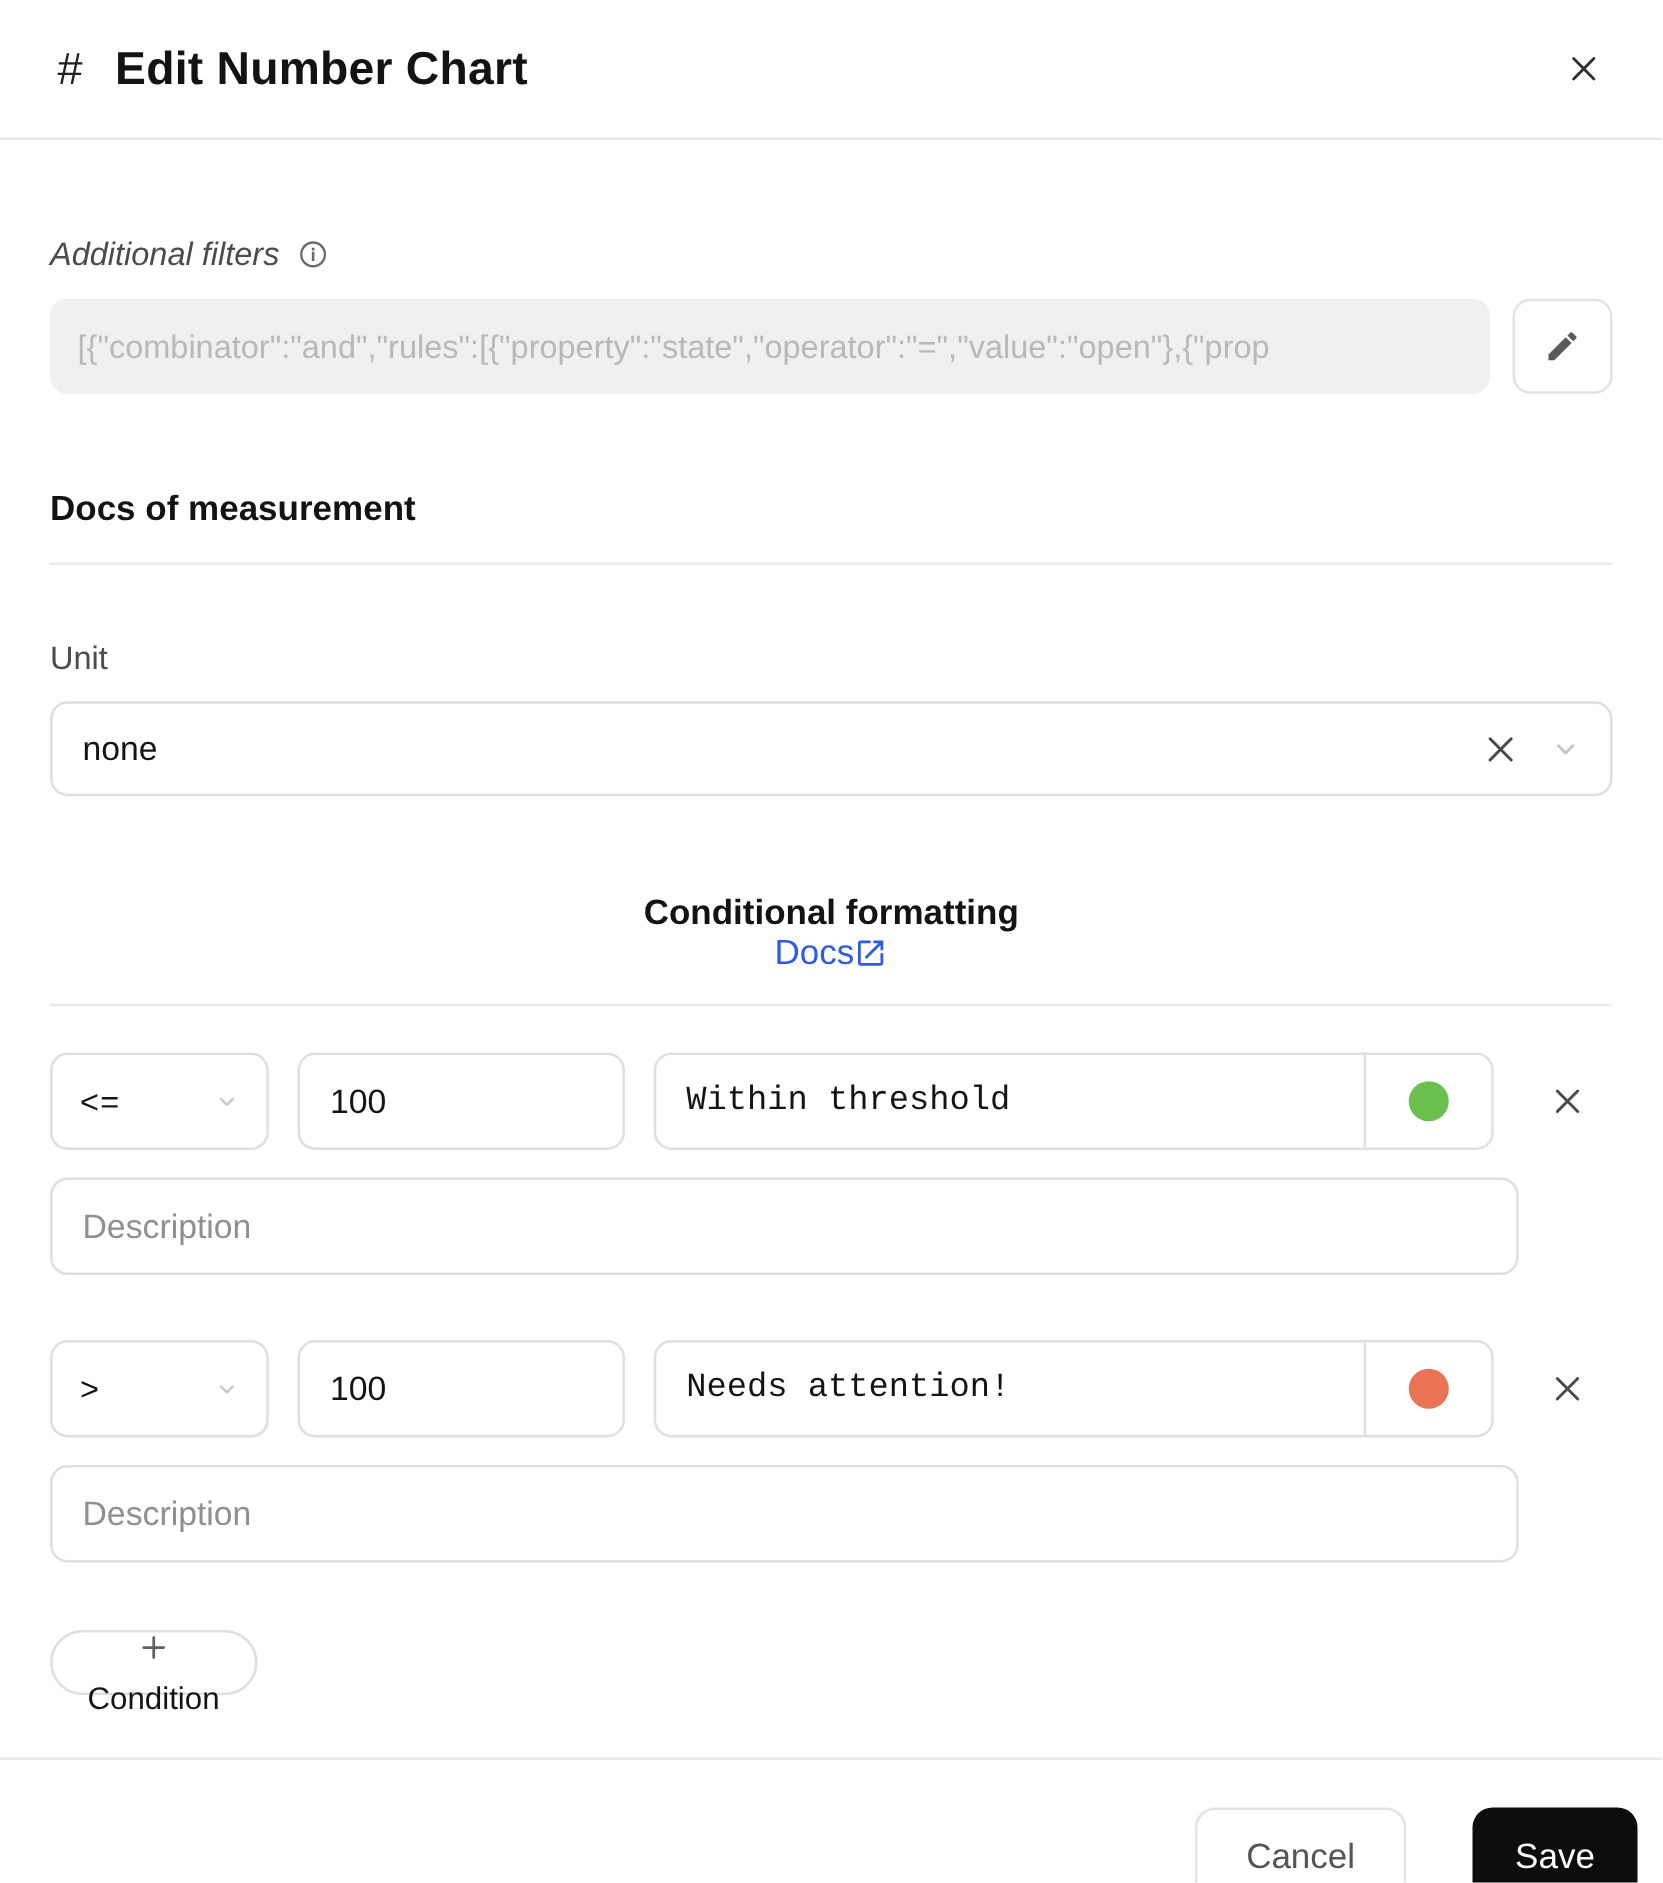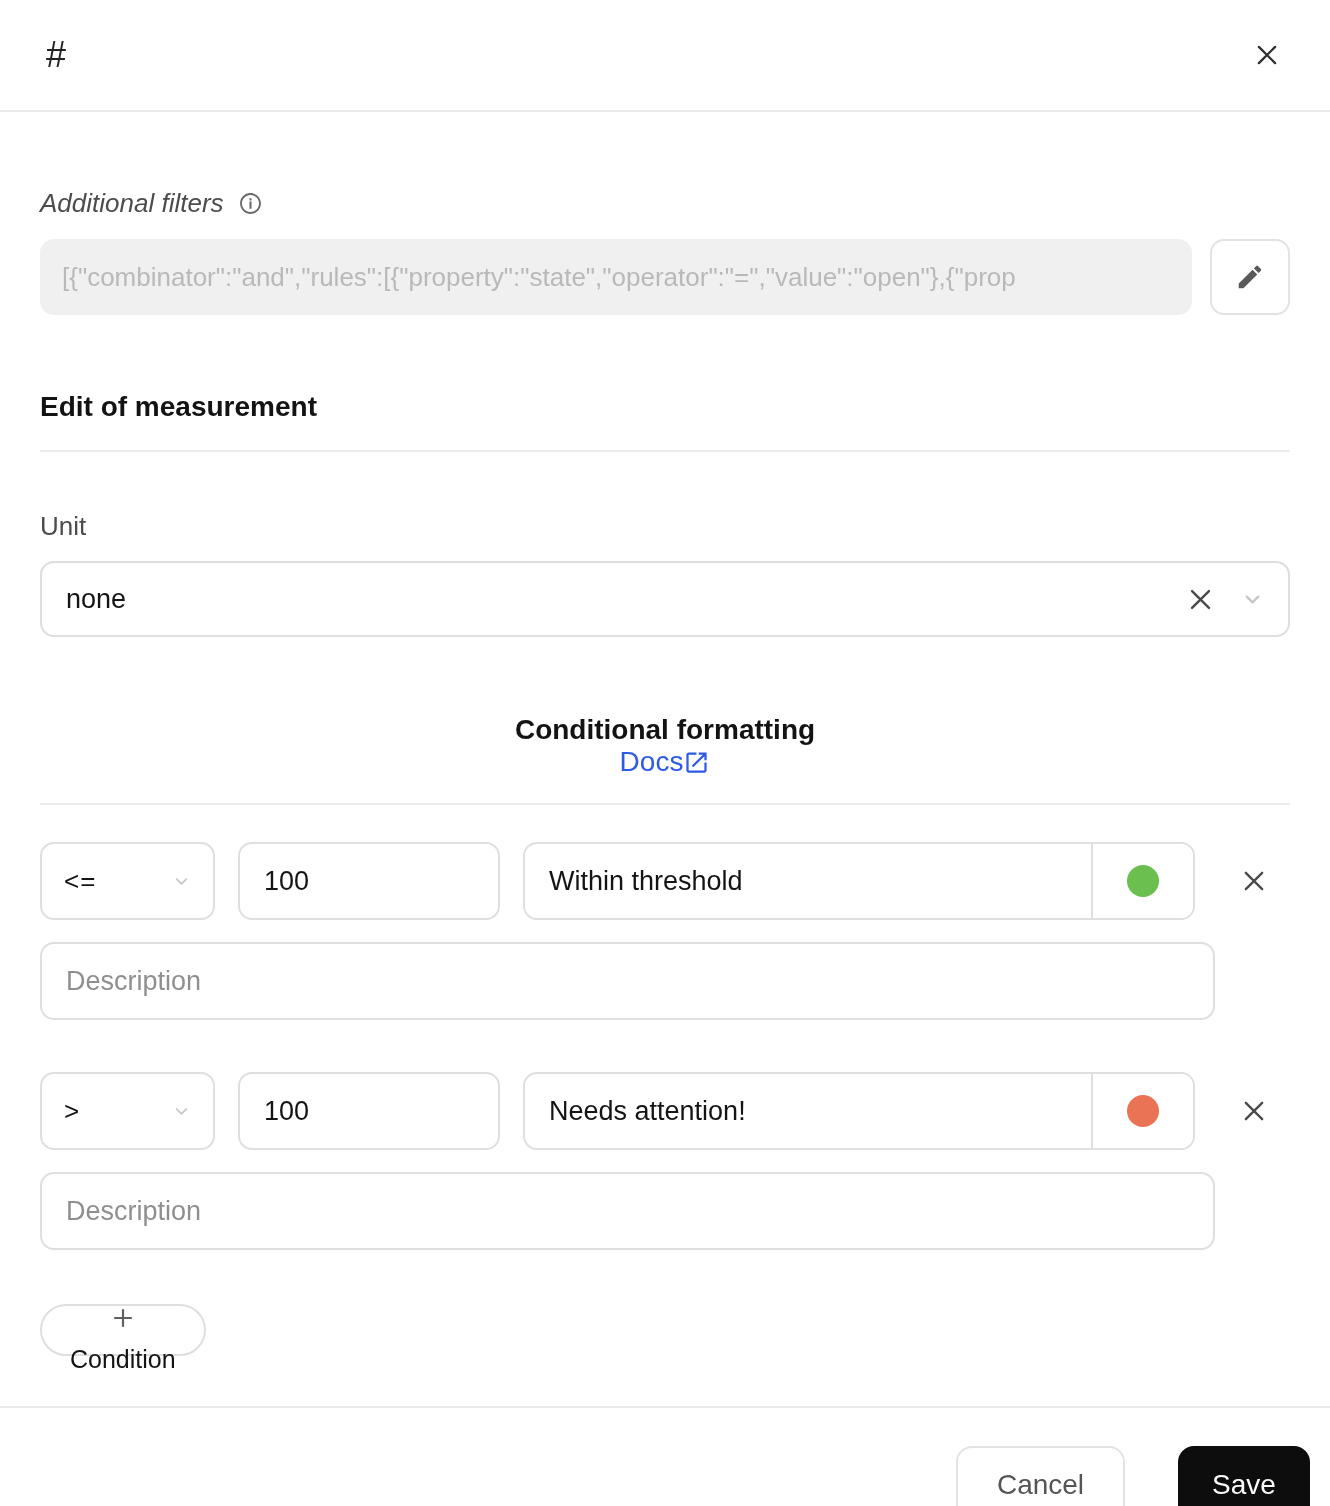--- a/index.html
+++ b/index.html
@@ -77,21 +77,21 @@
     font-family: "Liberation Sans", sans-serif;
   }
   .label-group {
     flex: 1; height: 78px;
     border: 2px solid #dfdfdf; border-radius: 14px; background: #fff;
     display: flex; align-items: stretch; overflow: hidden;
   }
   .label-input {
     flex: 1; border: none; outline: none; padding: 0 24px;
     font-size: 27px; color: #141414; background: transparent;
-    font-family: Liberation Sans, sans-serif;
+    font-family: Liberation Mono, monospace;
   }
   .swatch-sep { width: 2px; background: #dfdfdf; flex: none; }
   .swatch-btn {
     width: 100px; flex: none; background: #fff; border: none; cursor: pointer;
     display: flex; align-items: center; justify-content: center;
   }
   .dot { width: 32px; height: 32px; border-radius: 50%; display: block; }
   .remove-btn { width: 72px; flex: none; color: #4a4a4a; }
 
   .desc-input {
@@ -127,20 +127,21 @@
   }
 </style>
 </head>
 <body>
 
 <div class="dialog">
 
   <header class="dlg-header">
     <div class="title-wrap">
       <span class="hash">#</span>
+      <span class="dlg-title">Edit Number Chart</span>
     </div>
     <button class="icon-btn">
       <span style="display:flex;">
         <svg width="30" height="30" viewBox="0 0 24 24">
             <path d="M5.5 5.5l13 13M18.5 5.5l-13 13" fill="none" stroke="#2f2f2f" stroke-width="1.8" stroke-linecap="round"></path>
           </svg>
       </span>
     </button>
   </header>
 
@@ -159,21 +160,21 @@
       <input class="filter-input" readonly="" value="[{&quot;combinator&quot;:&quot;and&quot;,&quot;rules&quot;:[{&quot;property&quot;:&quot;state&quot;,&quot;operator&quot;:&quot;=&quot;,&quot;value&quot;:&quot;open&quot;},{&quot;prop" style="">
       <button class="edit-btn">
         <span style="display:flex;">
           <svg width="30" height="30" viewBox="0 0 24 24" fill="currentColor">
               <path d="M3 17.25V21h3.75L17.81 9.94l-3.75-3.75L3 17.25zM20.71 7.04c.39-.39.39-1.02 0-1.41l-2.34-2.34c-.39-.39-1.02-.39-1.41 0l-1.83 1.83 3.75 3.75 1.83-1.83z"></path>
             </svg>
         </span>
       </button>
     </div>
 
-    <h2 class="section-heading">Edit of measurement</h2>
+    <h2 class="section-heading">Docs of measurement</h2>
     <hr class="divider">
 
     <label class="unit-label">Unit</label>
     <div class="select">
       <span class="select-value">none</span>
       <span class="select-icons">
         <span style="display:flex;cursor:pointer;">
           <svg width="29" height="29" viewBox="0 0 24 24">
               <path d="M5 5l14 14M19 5L5 19" fill="none" stroke="#4a4a4a" stroke-width="2" stroke-linecap="round"></path>
             </svg>

